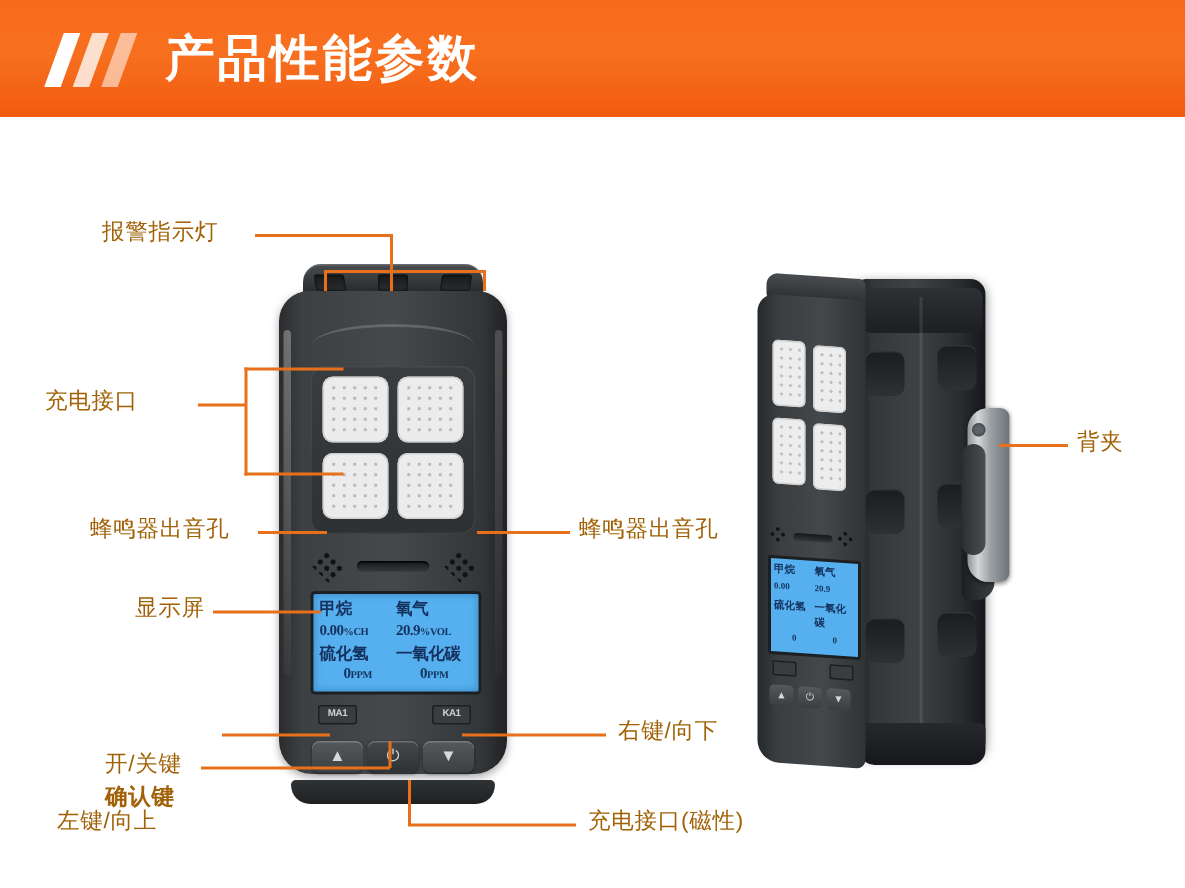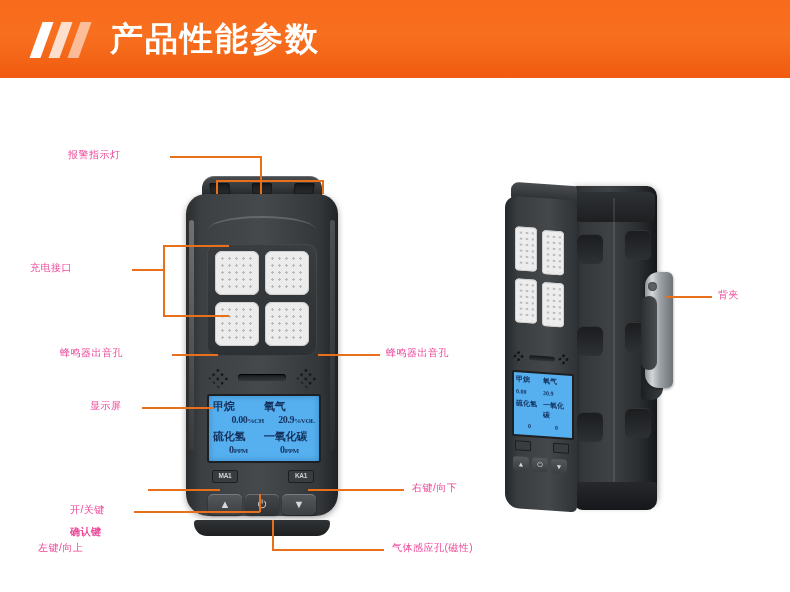--- a/index.html
+++ b/index.html
@@ -32,21 +32,21 @@
   .header-title{
     position:absolute;left:110px;top:14px;
     font-size:33px;font-weight:bold;color:#ffffff;
     letter-spacing:2px;line-height:50px;
     white-space:nowrap;
   }
 
   
   .lbl{
     position:absolute;
-    font-size:10px;color:#ec4899;white-space:nowrap;
+    font-size:15px;color:#a16207;white-space:nowrap;
     line-height:20px;letter-spacing:.5px;
   }
   .lbl.r{text-align:left;}
 
   
   .ln{position:absolute;background:#e8701a;}
   .lnh{height:2px;}
   .lnv{width:2px;}
 
   
@@ -142,21 +142,21 @@
     box-shadow:inset 0 0 6px rgba(0,60,120,.35);
     overflow:hidden;
   }
   .lcd-grid{
     position:absolute;left:4px;top:3px;right:4px;bottom:3px;
     display:grid;grid-template-columns:1fr 1fr;grid-template-rows:auto auto auto auto;
     color:#15325f;font-family:"Liberation Serif","DejaVu Serif",serif;
     row-gap:0;
   }
   .g-name{font-size:11px;font-weight:bold;line-height:14px;letter-spacing:-.2px;}
-  .g-val{font-size:10px;line-height:13px;letter-spacing:-.4px;font-weight:bold;text-align:right;}
+  .g-val{font-size:10px;line-height:13px;letter-spacing:-.4px;font-weight:bold;}
   .g-val .u{font-size:7px;letter-spacing:-.3px;}
   .g-val.ctr{text-align:center;}
 
   
   .badge{
     position:absolute;top:276px;width:24px;height:11px;
     border:1.5px solid #1c1e20;border-radius:2px;
     background:#3a3d40;
     font-size:6.5px;color:#cfd2d4;
     line-height:9px;text-align:center;letter-spacing:-.3px;
@@ -463,21 +463,21 @@
   <div class="ln lnh" style="left:148px;top:489px;width:72px;"></div>
 
   <div class="lbl" style="left:70px;top:500px;">开/关键</div>
   <div class="lbl" style="left:70px;top:522px;font-weight:bold;">确认键</div>
   <div class="ln lnh" style="left:134px;top:511px;width:126px;"></div>
   <div class="ln lnv" style="left:259px;top:494px;height:18px;"></div>
 
   <div class="lbl r" style="left:412px;top:478px;">右键/向下</div>
   <div class="ln lnh" style="left:308px;top:489px;width:96px;"></div>
 
-  <div class="lbl r" style="left:392px;top:538px;">气体感应孔(磁性)</div>
+  <div class="lbl r" style="left:392px;top:538px;">充电接口(磁性)</div>
   <div class="ln lnh" style="left:272px;top:549px;width:112px;"></div>
   <div class="ln lnv" style="left:272px;top:520px;height:30px;"></div>
 
   <div class="lbl r" style="left:386px;top:343px;">蜂鸣器出音孔</div>
   <div class="ln lnh" style="left:318px;top:354px;width:62px;"></div>
 
   <div class="lbl r" style="left:718px;top:285px;">背夹</div>
   <div class="ln lnh" style="left:666px;top:296px;width:46px;"></div>
 
 </div>

